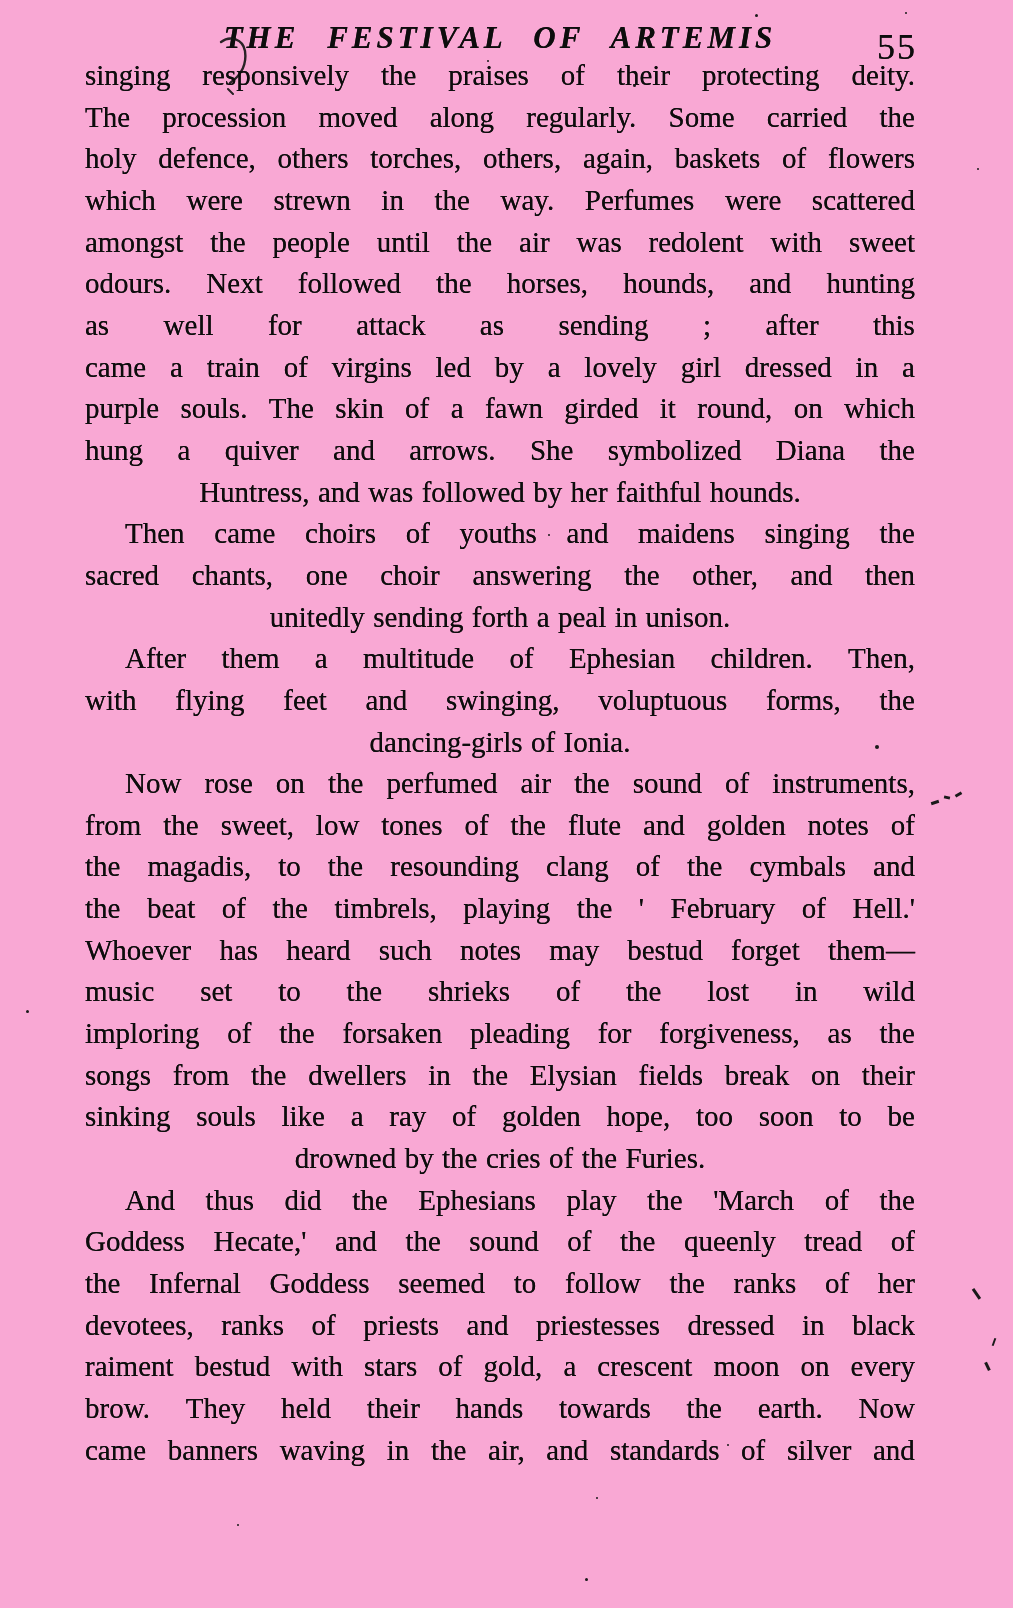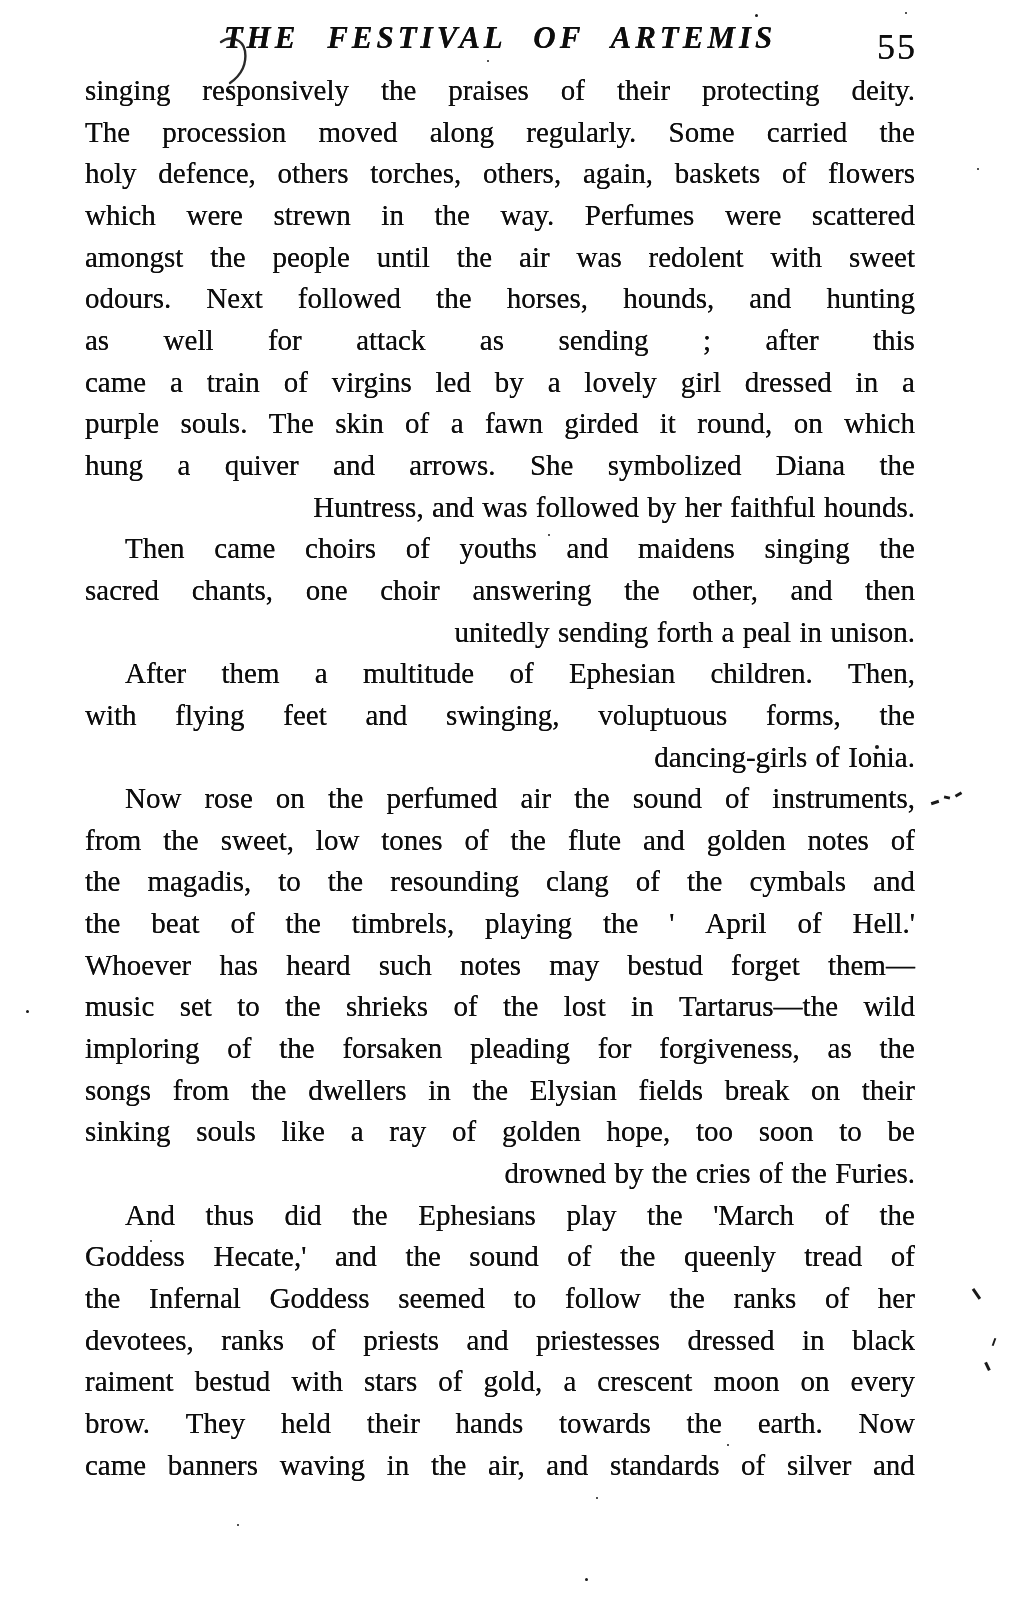--- a/index.html
+++ b/index.html
@@ -5,21 +5,21 @@
   html, body {
     margin: 0;
     padding: 0;
     background: #e8e8e4;
   }
   .page {
     position: relative;
     width: 1013px;
     height: 1608px;
     margin: 0 auto;
-    background: #ffffff;
+    background: #f9a8d4;
     overflow: hidden;
     font-family: "Liberation Serif", "DejaVu Serif", serif;
     color: #0d0d0d;
   }
   
   .running-head-row {
     position: absolute;
     top: 20px;
     left: 85px;
     width: 830px;
@@ -47,38 +47,38 @@
   }
   .flourish {
     position: absolute;
     left: 218px;
     top: 34px;
     opacity: 0.9;
   }
   
   .body-text {
     position: absolute;
-    top: 70px;
+    top: 55px;
     left: 85px;
     width: 830px;
   }
   .para { margin: 0; padding: 0; }
   .line {
     display: flex;
     justify-content: space-between;
     align-items: baseline;
     height: 41.67px;
     line-height: 41.67px;
     font-size: 29px;
     text-shadow: 0 0 0.55px rgba(12,12,12,0.9);
     overflow: visible;
   }
   .line span { white-space: pre; }
   .line.ragged {
-    justify-content: flex-end;
+    justify-content: center;
     gap: 0.29em;
   }
   .line.indent { padding-left: 40px; }
   
   .speck {
     position: absolute;
     background: #1a1a1a;
     border-radius: 50%;
   }
   .tickmark {
@@ -330,21 +330,21 @@
         </div>
         <div class="line">
           <span>the</span>
           <span>beat</span>
           <span>of</span>
           <span>the</span>
           <span>timbrels,</span>
           <span>playing</span>
           <span>the</span>
           <span>'</span>
-          <span>April</span>
+          <span>February</span>
           <span>of</span>
           <span>Hell.'</span>
         </div>
         <div class="line">
           <span>Whoever</span>
           <span>has</span>
           <span>heard</span>
           <span>such</span>
           <span>notes</span>
           <span>may</span>
@@ -355,21 +355,20 @@
         <div class="line">
           <span>music</span>
           <span>set</span>
           <span>to</span>
           <span>the</span>
           <span>shrieks</span>
           <span>of</span>
           <span>the</span>
           <span>lost</span>
           <span>in</span>
-          <span>Tartarus—the</span>
           <span>wild</span>
         </div>
         <div class="line">
           <span>imploring</span>
           <span>of</span>
           <span>the</span>
           <span>forsaken</span>
           <span>pleading</span>
           <span>for</span>
           <span>forgiveness,</span>

